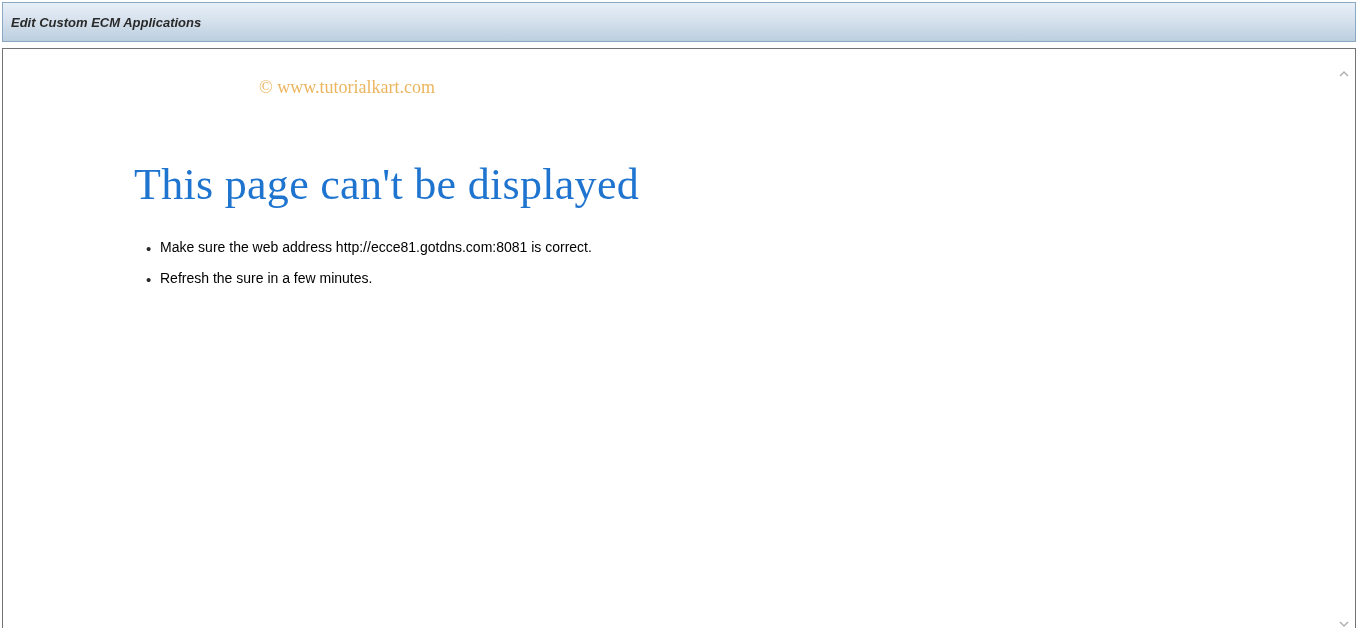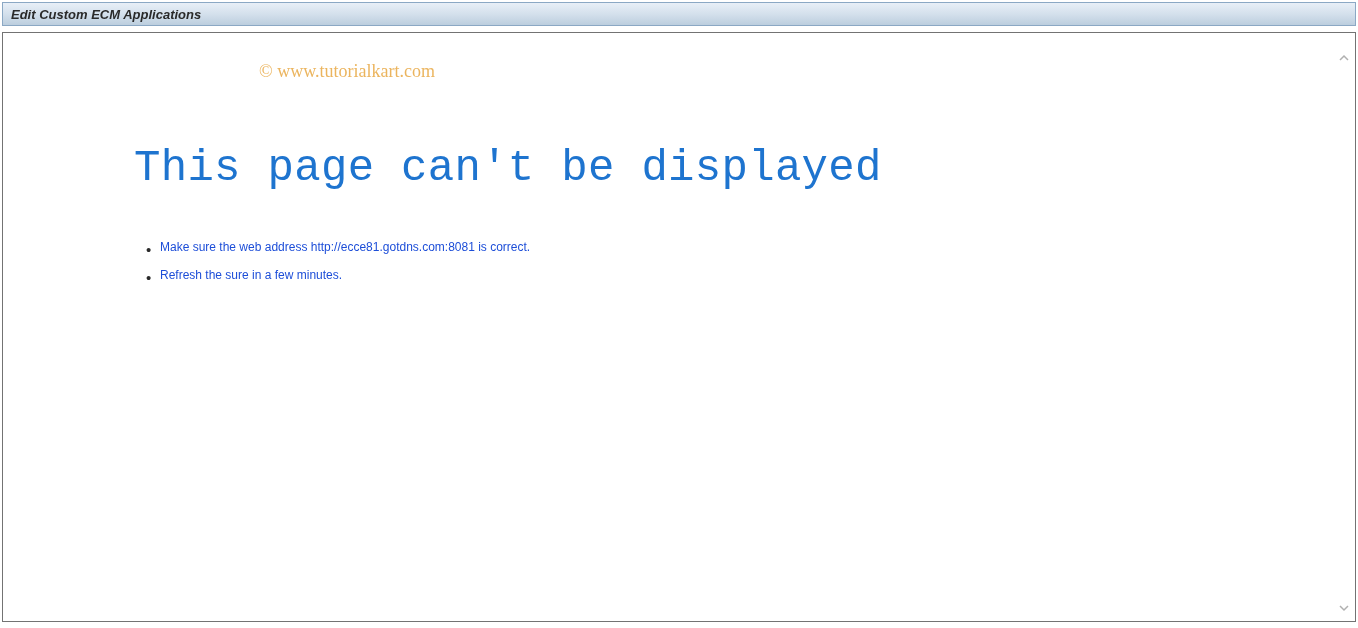--- a/index.html
+++ b/index.html
@@ -13,21 +13,21 @@
       background: #ffffff;
       width: 1358px;
       height: 628px;
       overflow: hidden;
       position: relative;
     }
     
     .title-bar {
       background: linear-gradient(to bottom, #e8eff7 0%, #d4e0ec 50%, #bccede 100%);
       border: 1px solid #8ba8c4;
-      height: 24px;
+      height: 40px;
       padding: 2px 8px;
       display: flex;
       align-items: center;
       margin: 2px;
     }
     
     .title-text {
       font-weight: bold;
       font-style: italic;
       font-size: 13px;
@@ -57,34 +57,34 @@
     
     .error-container {
       padding: 110px 20px 20px 131px;
       font-family: "Segoe UI", "Segoe UI Light", sans-serif;
     }
     
     .error-heading {
       color: #1e74cf;
       font-size: 44px;
       font-weight: 300;
-      font-family: Liberation Mono, monospace;
-      margin-bottom: 46px;
+      font-family: Liberation Serif, serif;
+      margin-bottom: 28px;
       letter-spacing: 0.3px;
     }
     
     .error-list {
       list-style: none;
       padding-left: 26px;
     }
     
     .error-list li {
       position: relative;
-      color: #1d4ed8;
-      font-size: 12px;
+      color: #000000;
+      font-size: 14px;
       line-height: 1.4;
       margin-bottom: 11px;
       font-family: "Segoe UI", sans-serif;
     }
     
     .error-list li::before {
       content: "•";
       position: absolute;
       left: -14px;
       top: 0;

